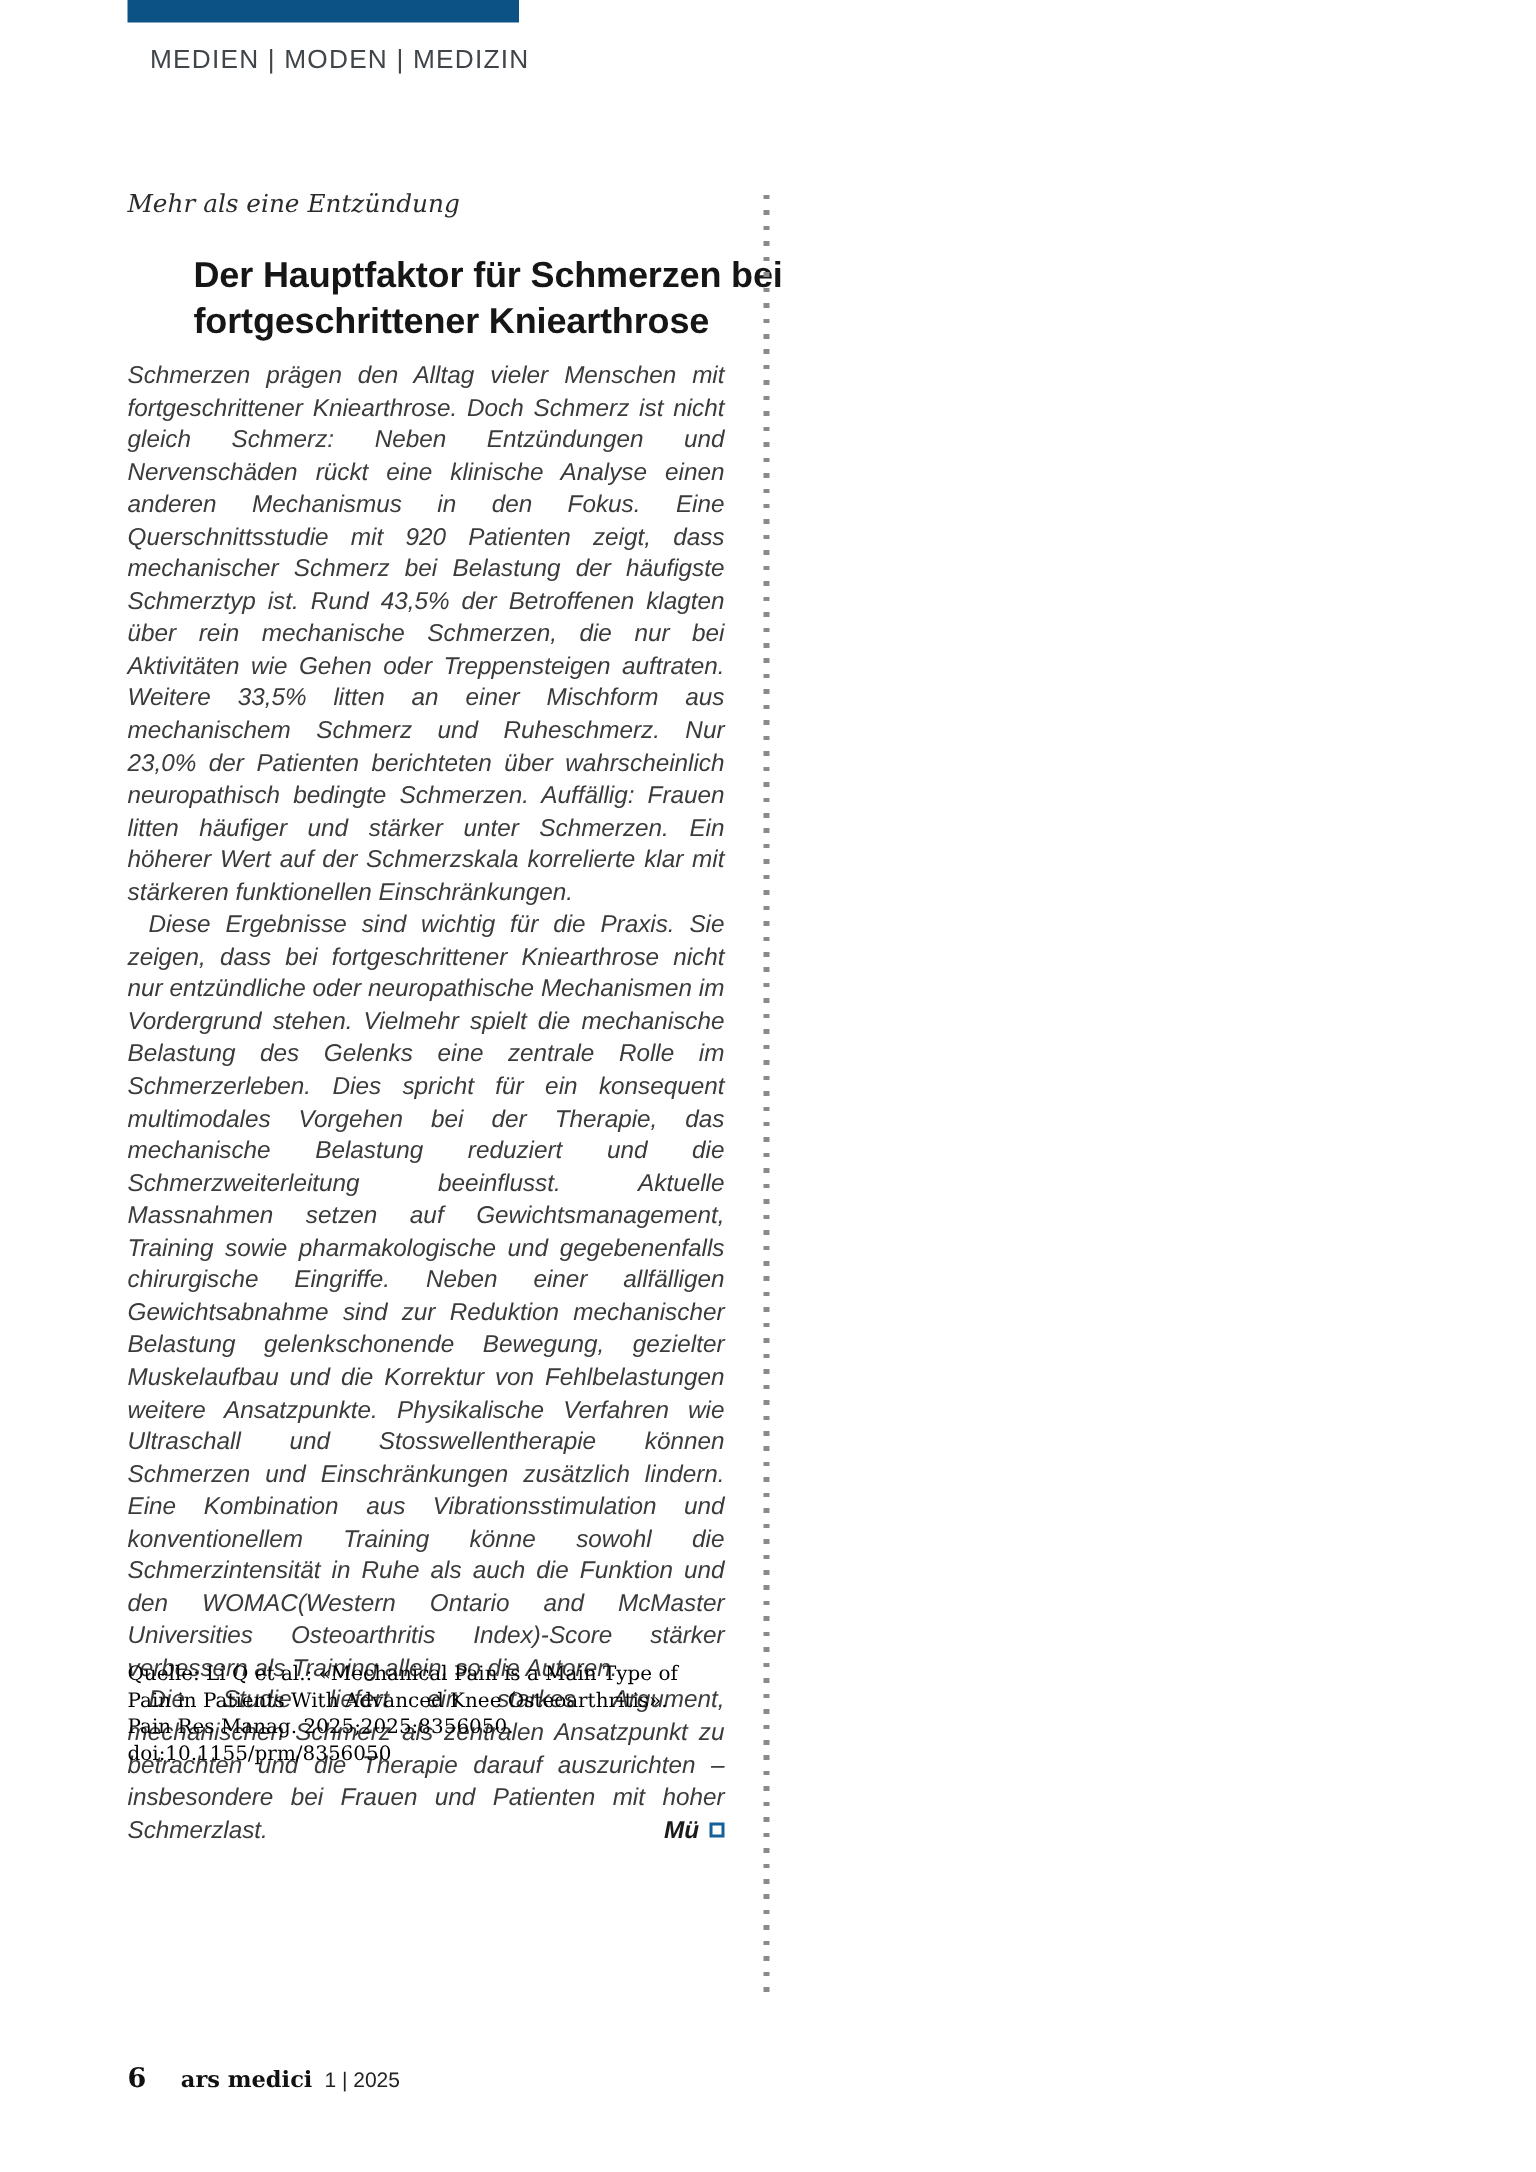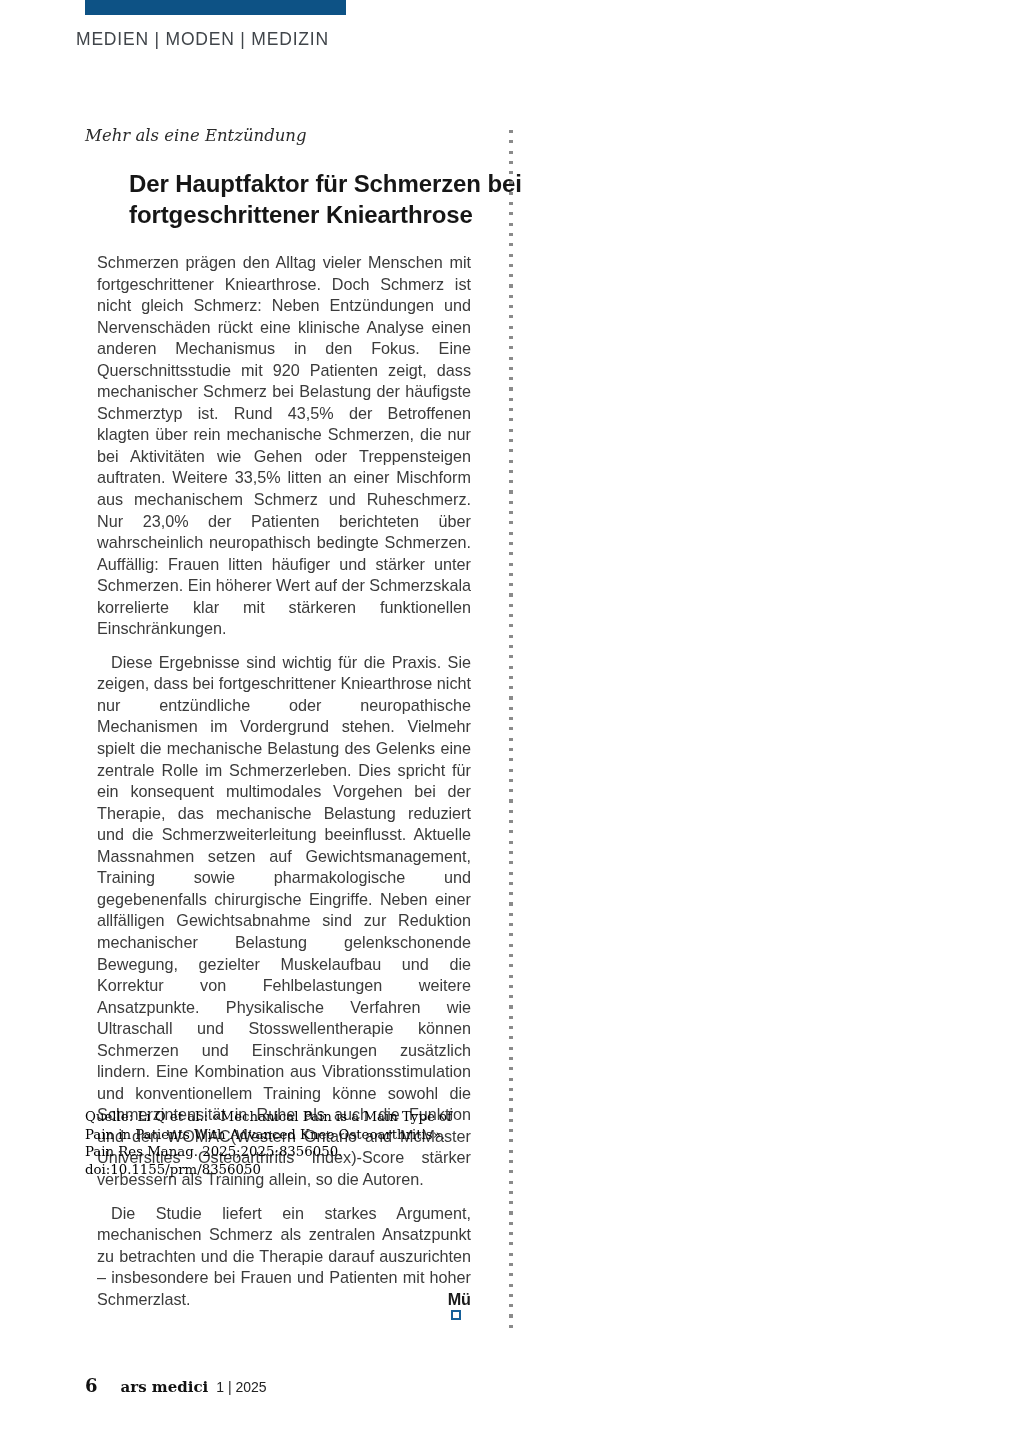--- a/index.html
+++ b/index.html
@@ -15,21 +15,21 @@
 
   
   .masthead-bar {
     position: absolute;
     left: 85px; top: 0;
     width: 261px; height: 15px;
     background: #0d5285;
   }
   .masthead-label {
     position: absolute;
-    left: 76px; top: 29px;
+    left: 100px; top: 29px;
     font-size: 17.5px;
     letter-spacing: 0.8px;
     color: #40454a;
     font-weight: 400;
     white-space: nowrap;
   }
 
   
   .kicker {
     position: absolute;
@@ -54,31 +54,30 @@
     position: absolute;
     left: 85px; top: 240px;
     width: 398px;
     font-size: 16.2px;
     line-height: 21.55px;
     color: #3b3b3b;
     text-align: justify;
     hyphens: auto;
     -webkit-hyphens: auto;
   }
-  .article-body p { margin: 12px; }
+  .article-body p { margin: 0; font-style: italic; }
   .article-body p + p { text-indent: 14px; }
 
   .author-sig {
     float: right;
     font-weight: 700;
     color: #1a1a1a;
     white-space: nowrap;
     display: inline-flex;
     align-items: center;
-    flex-direction: column;
   }
   .end-square {
     display: inline-block;
     width: 10px; height: 10px;
     border: 2.5px solid #166099;
     margin-left: 7px;
     background: #ffffff;
   }
 
   .source-note {

